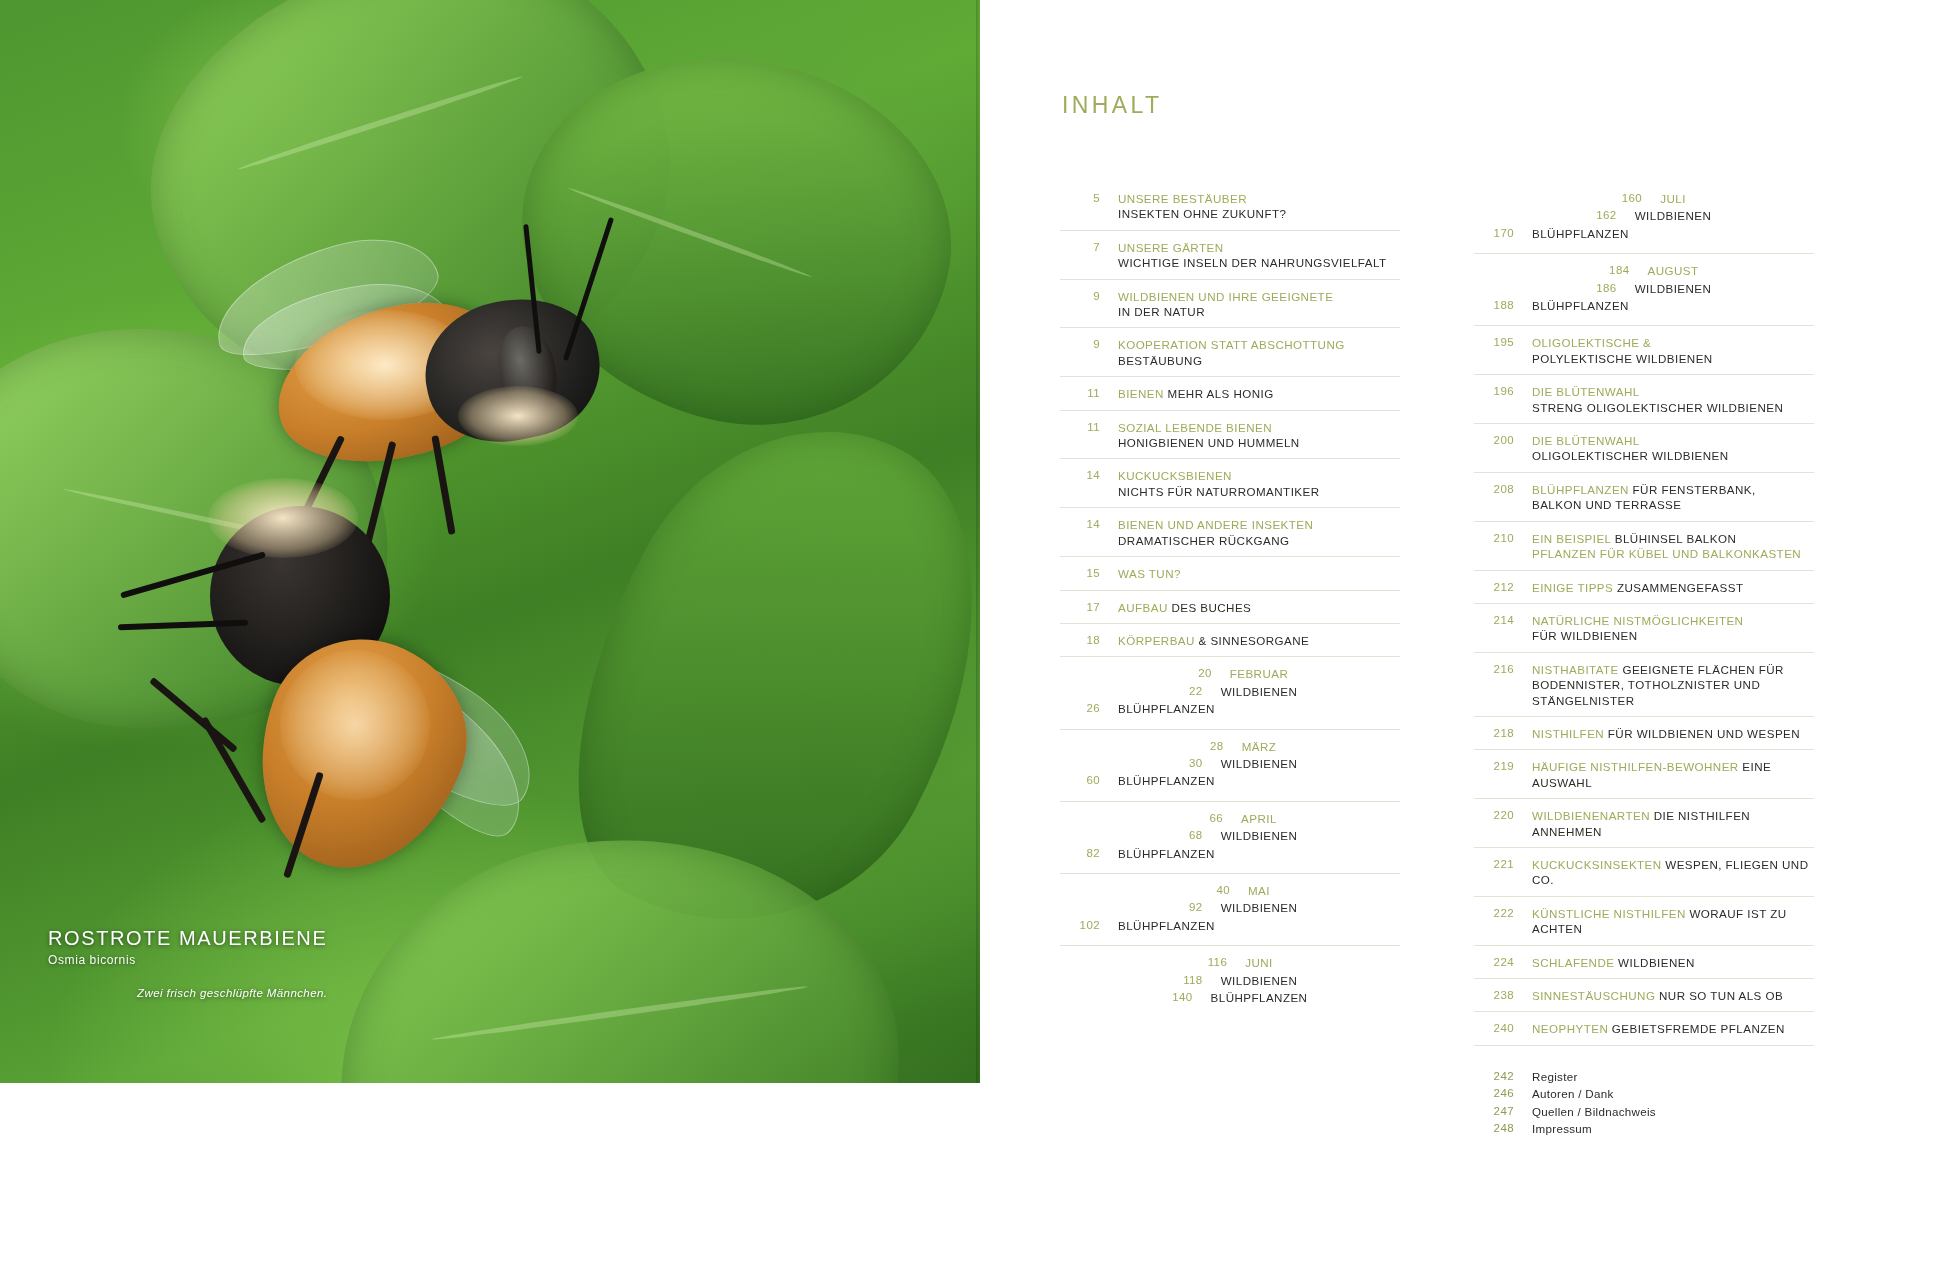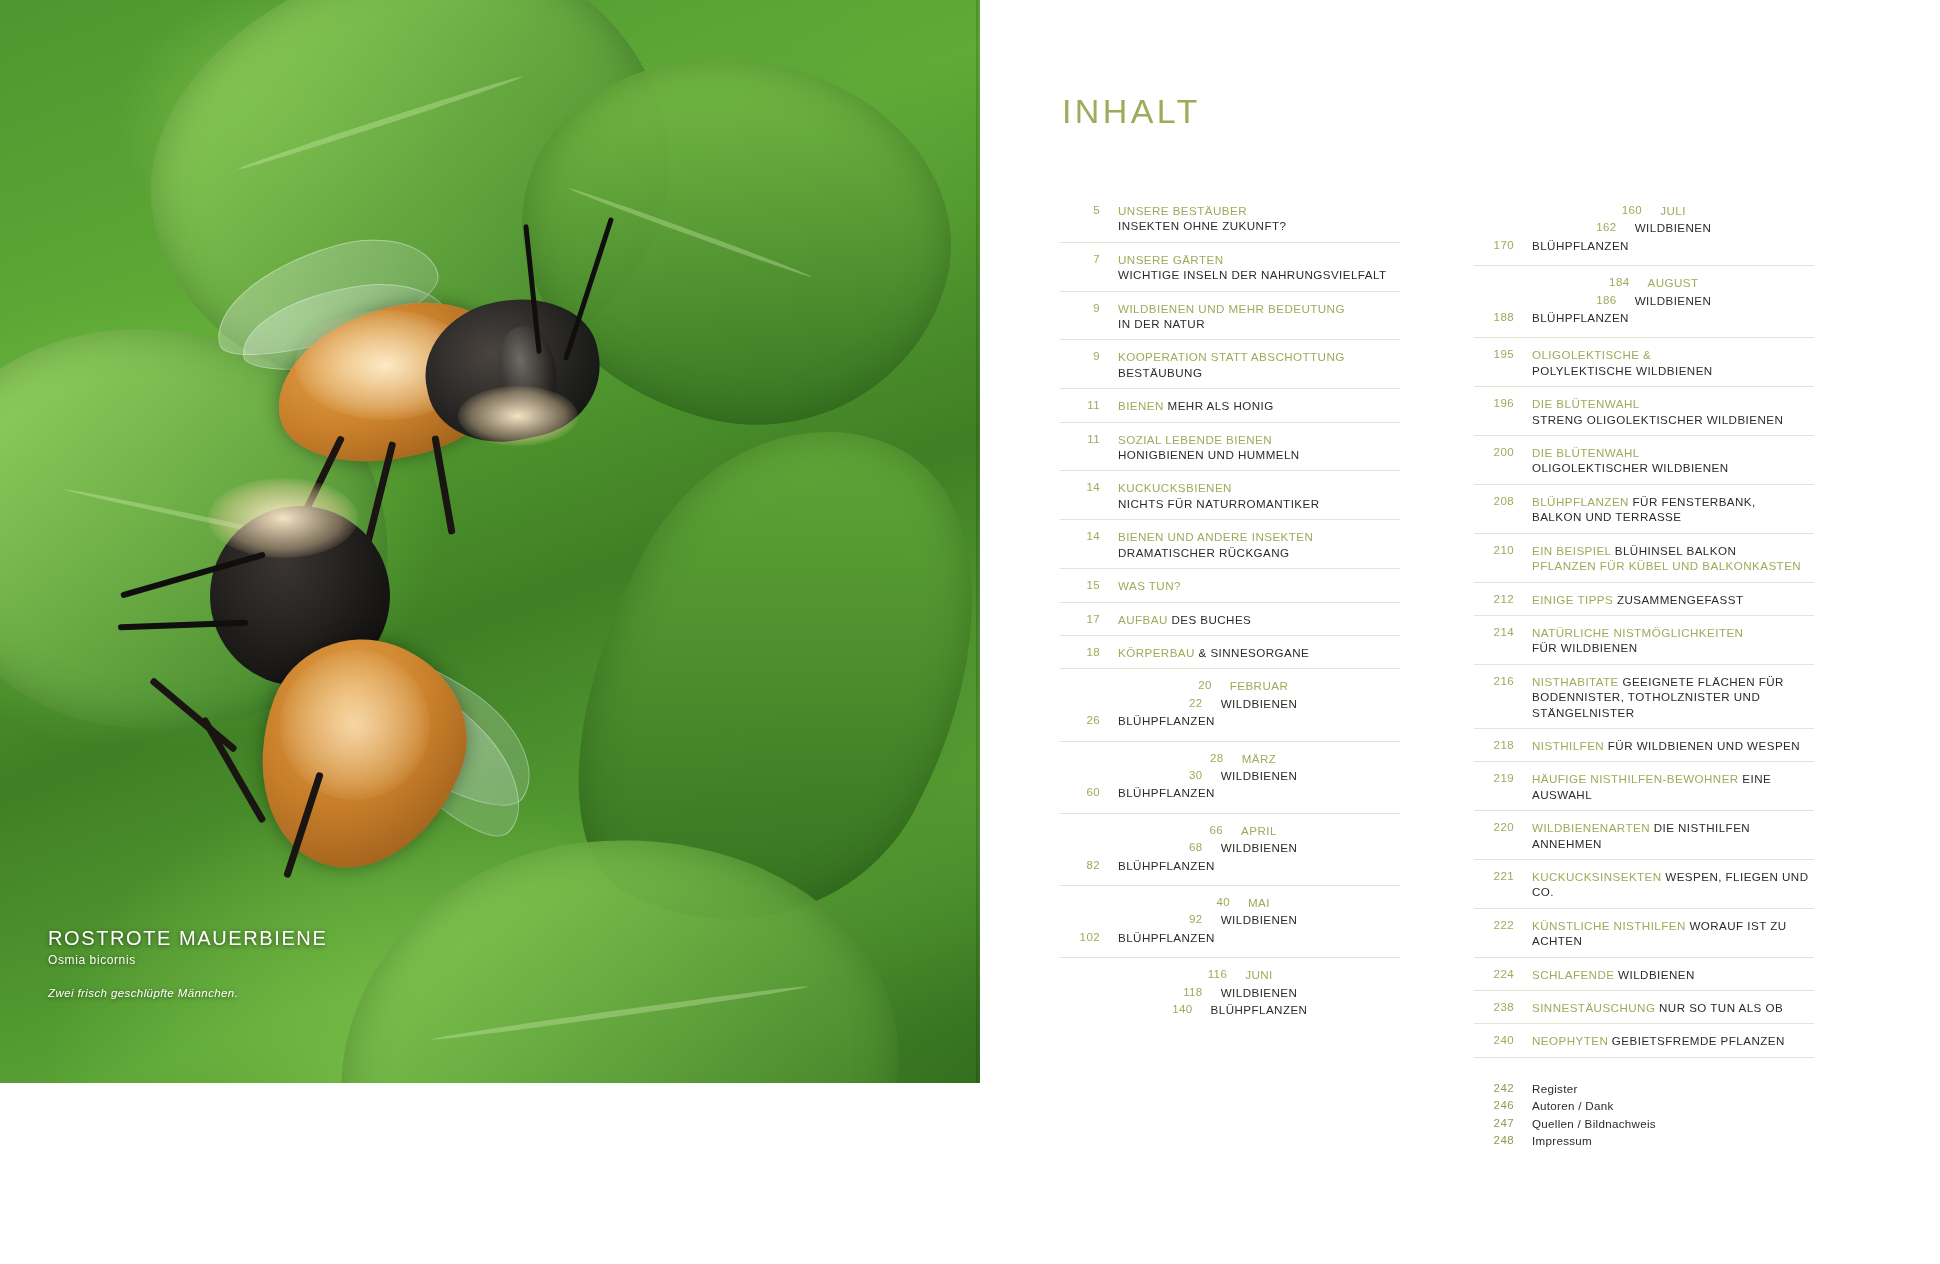--- a/index.html
+++ b/index.html
@@ -126,36 +126,37 @@
     font-size: 20px; letter-spacing: 1.6px; font-weight: 400;
     margin: 0 0 3px 0;
   }
   .caption-latin {
     font-size: 12px; letter-spacing: .6px;
     margin: 0 0 20px 0; opacity: .95;
   }
   .caption-note {
     font-size: 11.5px; font-style: italic; letter-spacing: .4px;
     margin: 0;
+    text-align: right;
   }
   .gutter {
     position: absolute; top: 0; right: 0;
     width: 4px; height: 100%;
     background: linear-gradient(90deg, rgba(0,0,0,.18), rgba(0,0,0,0));
   }
 
   
   .toc-page {
     position: relative;
     width: 960px; height: 1264px;
     background: #ffffff;
     padding: 92px 70px 40px 80px;
   }
   .toc-heading {
-    font-size: 34px;
+    font-size: 23px;
     letter-spacing: 3.4px;
     color: #9dab5a;
     font-weight: 400;
     margin: 0 0 72px 2px;
   }
   .toc-cols {
     display: flex;
     gap: 74px;
   }
   .toc-col { width: 340px; }
@@ -259,21 +260,21 @@
           <div class="entry">
             <div class="pg">5</div>
             <div class="txt"><span class="k">UNSERE BESTÄUBER</span><span class="l2 d">INSEKTEN OHNE ZUKUNFT?</span></div>
           </div>
           <div class="entry">
             <div class="pg">7</div>
             <div class="txt"><span class="k">UNSERE GÄRTEN</span><span class="l2 d">WICHTIGE INSELN DER NAHRUNGSVIELFALT</span></div>
           </div>
           <div class="entry">
             <div class="pg">9</div>
-            <div class="txt"><span class="k">WILDBIENEN UND MEHR BEDEUTUNG</span><span class="l2 d">IN DER NATUR</span></div>
+            <div class="txt"><span class="k">WILDBIENEN UND IHRE GEEIGNETE</span><span class="l2 d">IN DER NATUR</span></div>
           </div>
           <div class="entry">
             <div class="pg">9</div>
             <div class="txt"><span class="k">KOOPERATION STATT ABSCHOTTUNG</span><span class="l2 d">BESTÄUBUNG</span></div>
           </div>
           <div class="entry">
             <div class="pg">11</div>
             <div class="txt"><span class="k">BIENEN</span><span class="d"> MEHR ALS HONIG</span></div>
           </div>
           <div class="entry">

